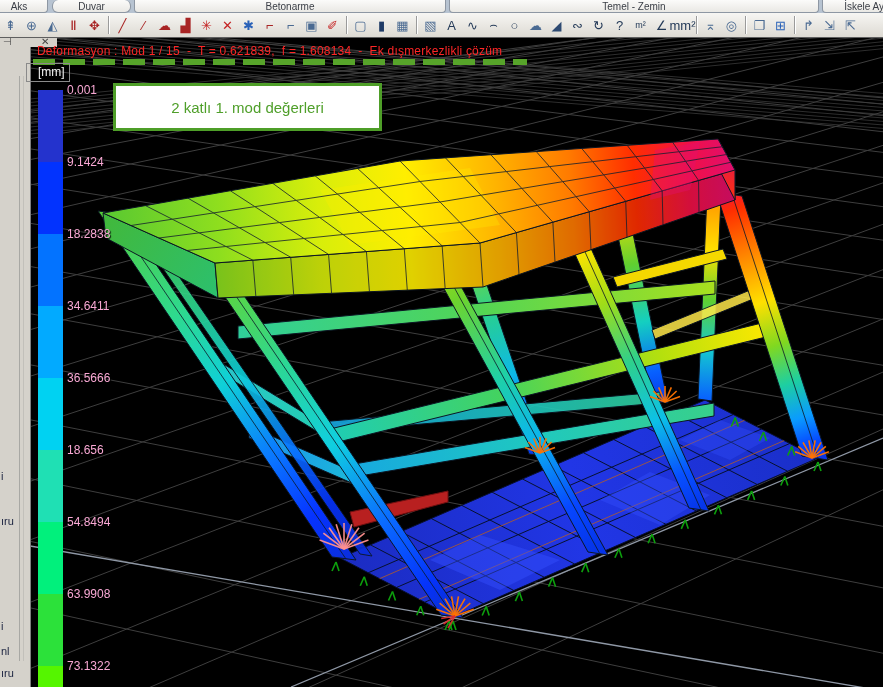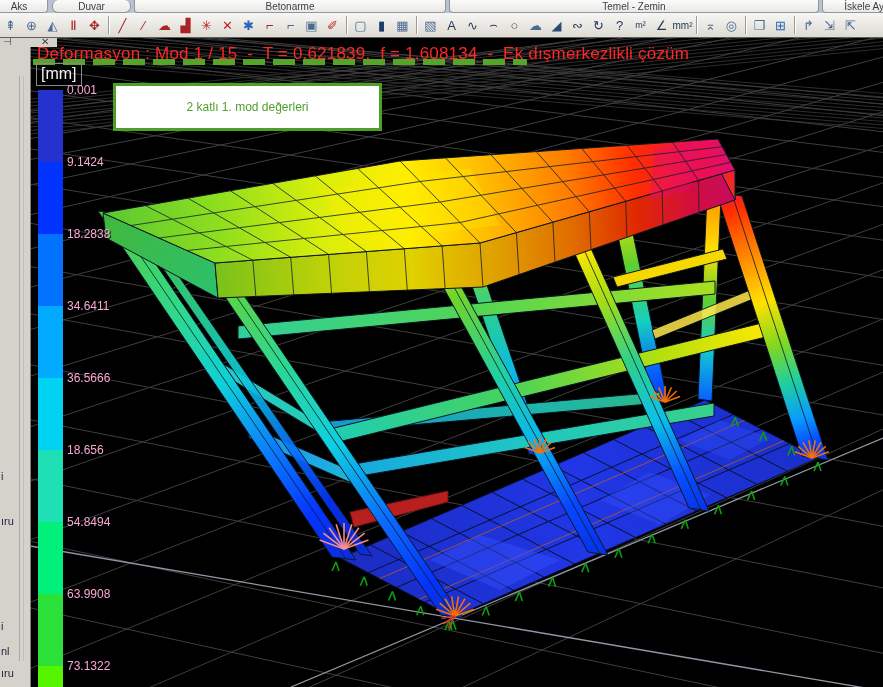--- a/index.html
+++ b/index.html
@@ -21,33 +21,33 @@
   
   .left-panel{position:absolute;left:0;top:38px;width:30px;height:649px;background:#d5d2cb;
        border-right:1px solid #7e7e7e;z-index:20;overflow:hidden;}
   .panel-groove{position:absolute;left:19px;top:38px;width:3px;height:585px;
        border-left:1px solid #a8a8a4;border-right:1px solid #c2c0ba;}
   .panel-frag{position:absolute;left:1px;font-size:11px;color:#1c2440;white-space:nowrap;}
   .panel-notch{position:absolute;left:0;top:38px;width:57px;height:9px;background:#d5d2cb;
        z-index:21;}
   .notch-btn{position:absolute;top:-2px;font-size:10px;color:#444;line-height:12px;}
   
-  .status-text{position:absolute;left:37px;top:44px;font-size:17px;letter-spacing:.2px;
+  .status-text{position:absolute;left:37px;top:44px;font-size:12px;letter-spacing:.2px;
        white-space:pre;z-index:22;}
   .dash-line{position:absolute;left:33px;top:59px;width:494px;height:6px;z-index:22;}
-  .unit-label{position:absolute;left:36px;top:63px;padding:1px 4px 2px 4px;font-size:16px;
+  .unit-label{position:absolute;left:26px;top:63px;padding:1px 4px 2px 11px;font-size:12px;
        color:#f2f2f2;border:1px solid #8a8a8a;z-index:22;}
   .legend{position:absolute;left:0;top:0;z-index:22;}
   .legend-seg{position:absolute;left:38px;width:25px;height:72px;}
   .legend-val{position:absolute;left:67px;font-size:12px;color:#f9a8d4;
        text-shadow:1px 1px 1px #000;white-space:nowrap;}
   .annotation{position:absolute;left:113px;top:83px;width:263px;height:42px;background:#fff;
        border:3px solid #4e9e28;display:flex;align-items:center;justify-content:center;
        z-index:23;}
-  .annotation span{font-size:12px;color:#4f9f2a;}
+  .annotation span{font-size:15px;color:#4f9f2a;}
   .viewport{position:absolute;left:30px;top:38px;width:853px;height:649px;background:#000;
        z-index:10;overflow:hidden;}
 </style>
 </head>
 <body>
 
 <div class="tabbar">
     <div class="tab" style="left: -10px; width: 56px;">Aks</div>
     <div class="tab" style="left: 52px; width: 77px; border-radius: 6px;">Duvar</div>
     <div class="tab" style="left: 134px; width: 310px;">Betonarme</div>
@@ -83,21 +83,21 @@
     <div class="tbicon" style="color: rgb(36, 58, 88);">∿</div>
     <div class="tbicon" style="color: rgb(36, 58, 88);">⌢</div>
     <div class="tbicon" style="color: rgb(36, 58, 88);">○</div>
     <div class="tbicon" style="color: rgb(74, 106, 146);">☁</div>
     <div class="tbicon" style="color: rgb(46, 74, 114);">◢</div>
     <div class="tbicon" style="color: rgb(36, 58, 88);">∾</div>
     <div class="tbicon" style="color: rgb(36, 58, 88);">↻</div>
     <div class="tbicon" style="color: rgb(36, 58, 88);">?</div>
     <div class="tbicon" style="color: rgb(36, 58, 88); font-size: 9px;">m²</div>
     <div class="tbicon" style="color: rgb(36, 58, 88);">∠</div>
-    <div class="tbicon" style="color: rgb(36, 58, 88); font-size: 10px;">mm²</div>
+    <div class="tbicon" style="color: rgb(36, 58, 88); font-size: 13px;">mm²</div>
     <div class="tbsep"></div>
     <div class="tbicon" style="color: rgb(74, 106, 146);">⌅</div>
     <div class="tbicon" style="color: rgb(74, 106, 146);">◎</div>
     <div class="tbsep"></div>
     <div class="tbicon" style="color: rgb(74, 106, 146);">❐</div>
     <div class="tbicon" style="color: rgb(42, 98, 184);">⊞</div>
     <div class="tbsep"></div>
     <div class="tbicon" style="color: rgb(74, 106, 146);">↱</div>
     <div class="tbicon" style="color: rgb(74, 106, 146);">⇲</div>
     <div class="tbicon" style="color: rgb(74, 106, 146);">⇱</div>

